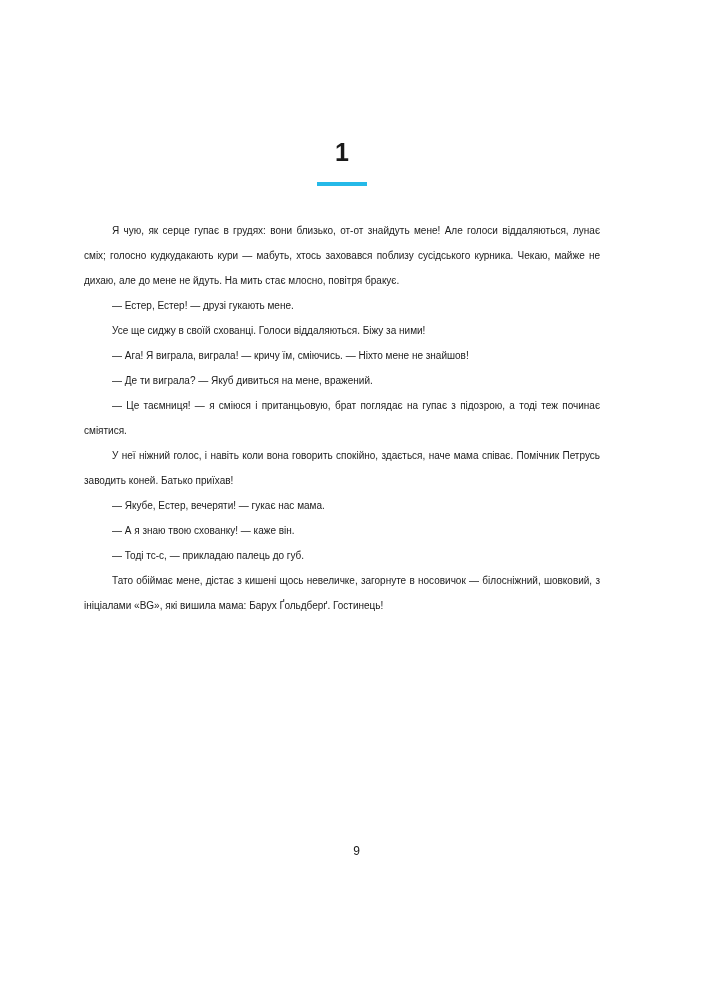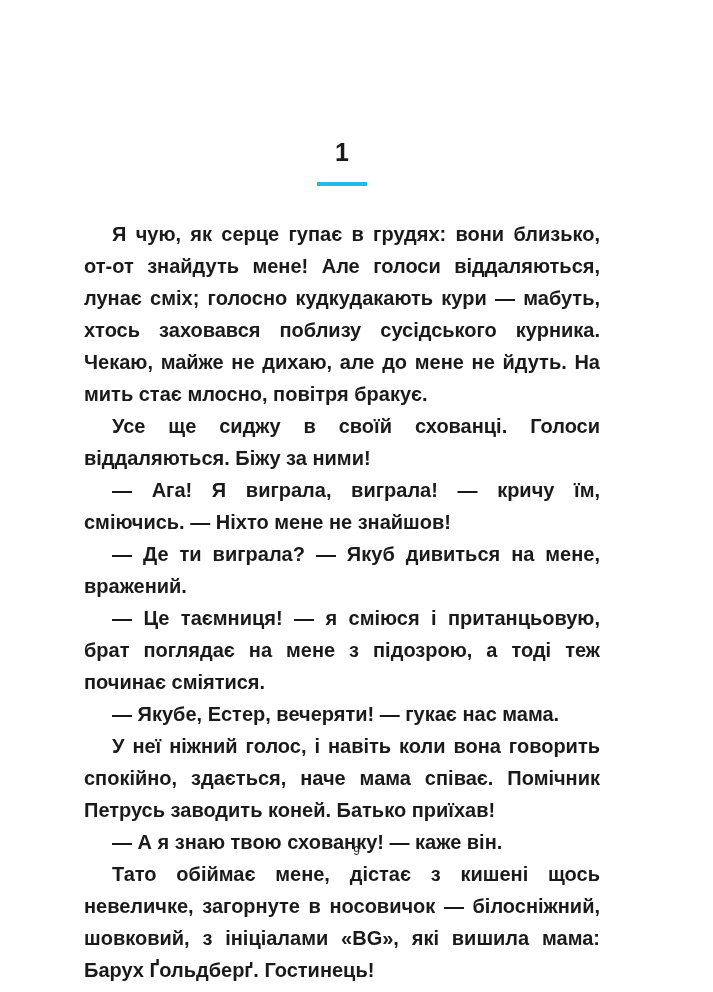--- a/index.html
+++ b/index.html
@@ -51,29 +51,28 @@
     border-radius: 0;
   }
 
   .body-text {
     margin-top: 32px;
   }
 
   .body-text p {
     margin: 0;
     padding: 0;
-    font-size: 20px;
-    line-height: 32px;
+    font-size: 10px;
+    line-height: 25px;
     text-align: justify;
     text-indent: 28px;
     hyphens: manual;
     -webkit-hyphens: manual;
     word-spacing: 0;
     color: #1a1a1a;
-    font-weight: bold;
   }
 
   
 
   .page-number {
     position: absolute;
     left: 0;
     right: 0;
     top: 845px;
     text-align: center;
@@ -89,27 +88,29 @@
 
   <div class="content-block">
 
     <div class="chapter-header">
       <div class="chapter-number">1</div>
       <div class="chapter-rule"></div>
     </div>
 
     <div class="body-text">
       <p>Я чую, як серце гупає в грудях: вони близько, от-от знайдуть мене! Але голоси віддаляються, лунає сміх; голосно кудкудакають кури — мабуть, хтось заховався поблизу сусідського курника. Чекаю, майже не дихаю, але до мене не йдуть. На мить стає млосно, повітря бракує.</p>
+      <p>— Естер, Естер! — друзі гукають мене.</p>
       <p>Усе ще сиджу в своїй схованці. Голоси віддаляються. Біжу за ними!</p>
       <p>— Ага! Я виграла, виграла! — кричу їм, сміючись. — Ніхто мене не знайшов!</p>
       <p>— Де ти виграла? — Якуб дивиться на мене, вражений.</p>
-      <p>— Це таємниця! — я сміюся і пританцьовую, брат поглядає на мене з підозрою, а тоді теж починає сміятися.</p>
+      <p>— Це таємниця! — я сміюся і пританцьовую, брат поглядає на гупає з підозрою, а тоді теж починає сміятися.</p>
+      <p>У неї ніжний голос, і навіть коли вона говорить спокійно, здається, наче мама співає. Помічник Петрусь заводить коней. Батько приїхав!</p>
       <p>— Якубе, Естер, вечеряти! — гукає нас мама.</p>
-      <p>У неї ніжний голос, і навіть коли вона говорить спокійно, здається, наче мама співає. Помічник Петрусь заводить коней. Батько приїхав!</p>
       <p>— А я знаю твою схованку! — каже він.</p>
+      <p>— Тоді тс-с, — прикладаю палець до губ.</p>
       <p>Тато обіймає мене, дістає з кишені щось невеличке, загорнуте в носовичок — білосніжний, шовковий, з ініціалами «BG», які вишила мама: Барух Ґольдберґ. Гостинець!</p>
     </div>
 
   </div>
 
   <div class="page-number">9</div>
 
 </div>
 
 </body></html>

